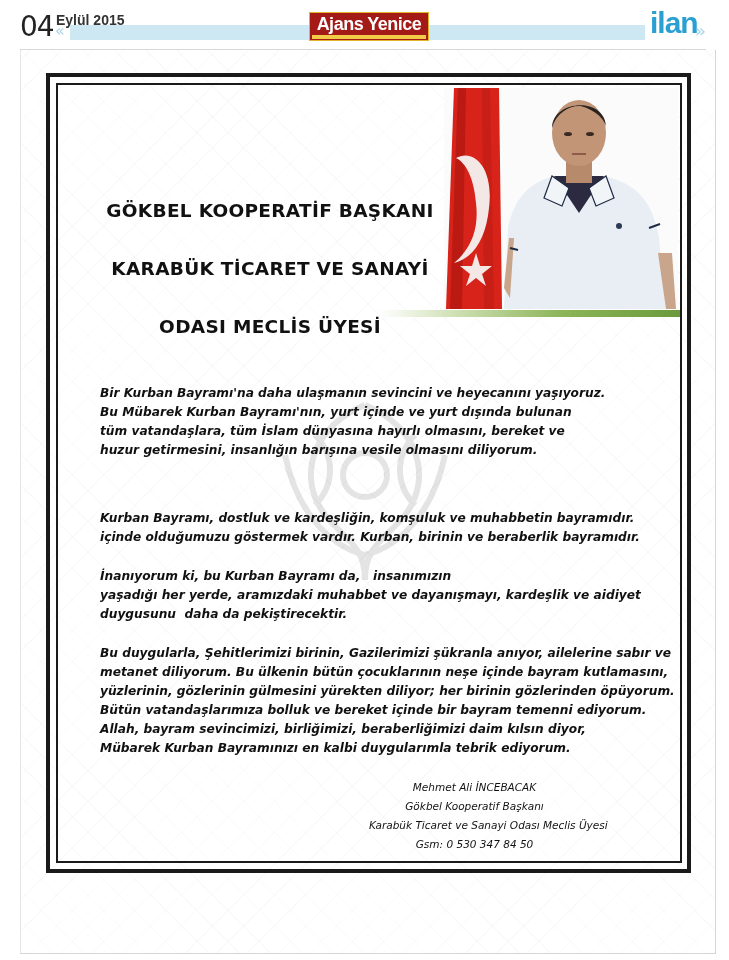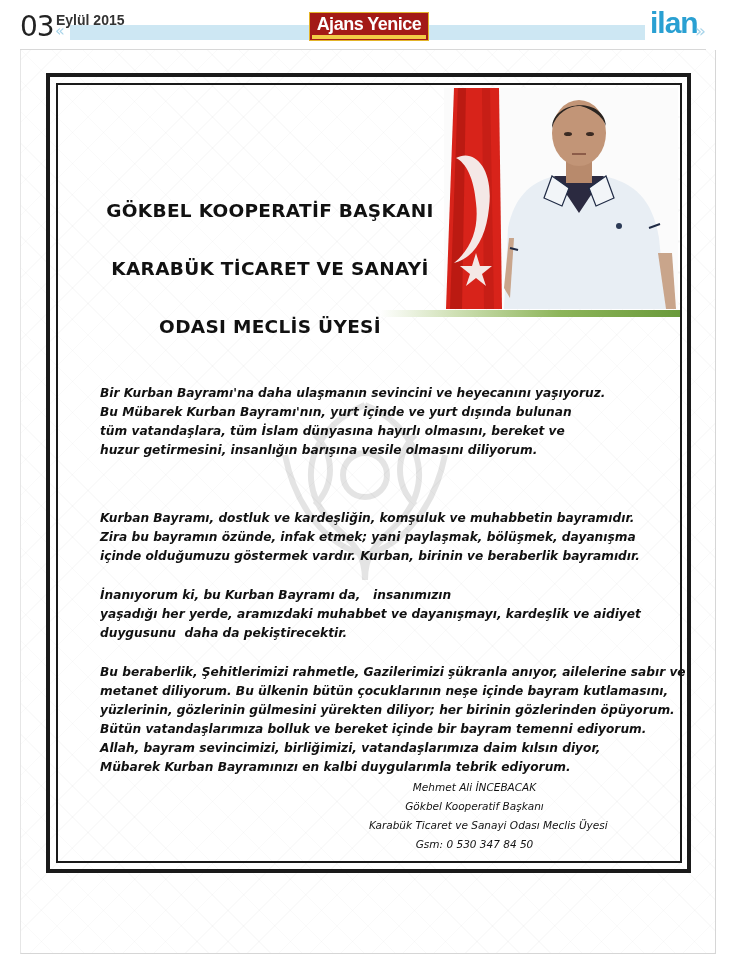--- a/index.html
+++ b/index.html
@@ -96,21 +96,21 @@
   
   .signature {
     position: absolute; left: 330px; top: 778px; width: 250px; text-align: center;
     font-family: "DejaVu Sans", sans-serif; font-style: italic; font-size: 10.5px; line-height: 19px; color: #111;
   }
   .signature div { white-space: nowrap; margin-left: 39px; }
 </style>
 </head>
 <body>
 
-<div class="hdr-pagenum">03</div>
+<div class="hdr-pagenum">04</div>
 <div class="hdr-date">Eylül 2015</div>
 <div class="hdr-chev-left">«</div>
 <div class="hdr-bar"></div>
 <div class="hdr-logo">
   <div class="hdr-logo-text">Ajans Yenice</div>
   <div class="hdr-logo-strip"></div>
 </div>
 <div class="hdr-ilan" title="İlan">ilan</div>
 <div class="hdr-chev-right">»</div>
 <div class="hdr-rule"></div>
@@ -173,36 +173,35 @@
   <div class="para">
     <div>Bir Kurban Bayramı'na daha ulaşmanın sevincini ve heyecanını yaşıyoruz.</div>
     <div>Bu Mübarek Kurban Bayramı'nın, yurt içinde ve yurt dışında bulunan</div>
     <div>tüm vatandaşlara, tüm İslam dünyasına hayırlı olmasını, bereket ve</div>
     <div>huzur getirmesini, insanlığın barışına vesile olmasını diliyorum.</div>
   </div>
   <div class="gap-lg"></div>
   <div class="gap-md"></div>
   <div class="para">
     <div>Kurban Bayramı, dostluk ve kardeşliğin, komşuluk ve muhabbetin bayramıdır.</div>
-    <div>Zira bu bayramın özünde, infak etmek; yani paylaşmak, bölüşmek, dayanışma</div>
     <div>içinde olduğumuzu göstermek vardır. Kurban, birinin ve beraberlik bayramıdır.</div>
   </div>
   <div class="gap-md"></div>
   <div class="para">
     <div>İnanıyorum ki, bu Kurban Bayramı da,   insanımızın</div>
     <div>yaşadığı her yerde, aramızdaki muhabbet ve dayanışmayı, kardeşlik ve aidiyet</div>
     <div>duygusunu  daha da pekiştirecektir.</div>
   </div>
   <div class="gap-md"></div>
   <div class="para">
-    <div>Bu beraberlik, Şehitlerimizi rahmetle, Gazilerimizi şükranla anıyor, ailelerine sabır ve</div>
+    <div>Bu duygularla, Şehitlerimizi birinin, Gazilerimizi şükranla anıyor, ailelerine sabır ve</div>
     <div>metanet diliyorum. Bu ülkenin bütün çocuklarının neşe içinde bayram kutlamasını,</div>
     <div>yüzlerinin, gözlerinin gülmesini yürekten diliyor; her birinin gözlerinden öpüyorum.</div>
     <div>Bütün vatandaşlarımıza bolluk ve bereket içinde bir bayram temenni ediyorum.</div>
-    <div>Allah, bayram sevincimizi, birliğimizi, vatandaşlarımıza daim kılsın diyor,</div>
+    <div>Allah, bayram sevincimizi, birliğimizi, beraberliğimizi daim kılsın diyor,</div>
     <div>Mübarek Kurban Bayramınızı en kalbi duygularımla tebrik ediyorum.</div>
   </div>
 </div>
 
 <div class="signature">
   <div>Mehmet Ali İNCEBACAK</div>
   <div>Gökbel Kooperatif Başkanı</div>
   <div>Karabük Ticaret ve Sanayi Odası Meclis Üyesi</div>
   <div>Gsm: 0 530 347 84 50</div>
 </div>

